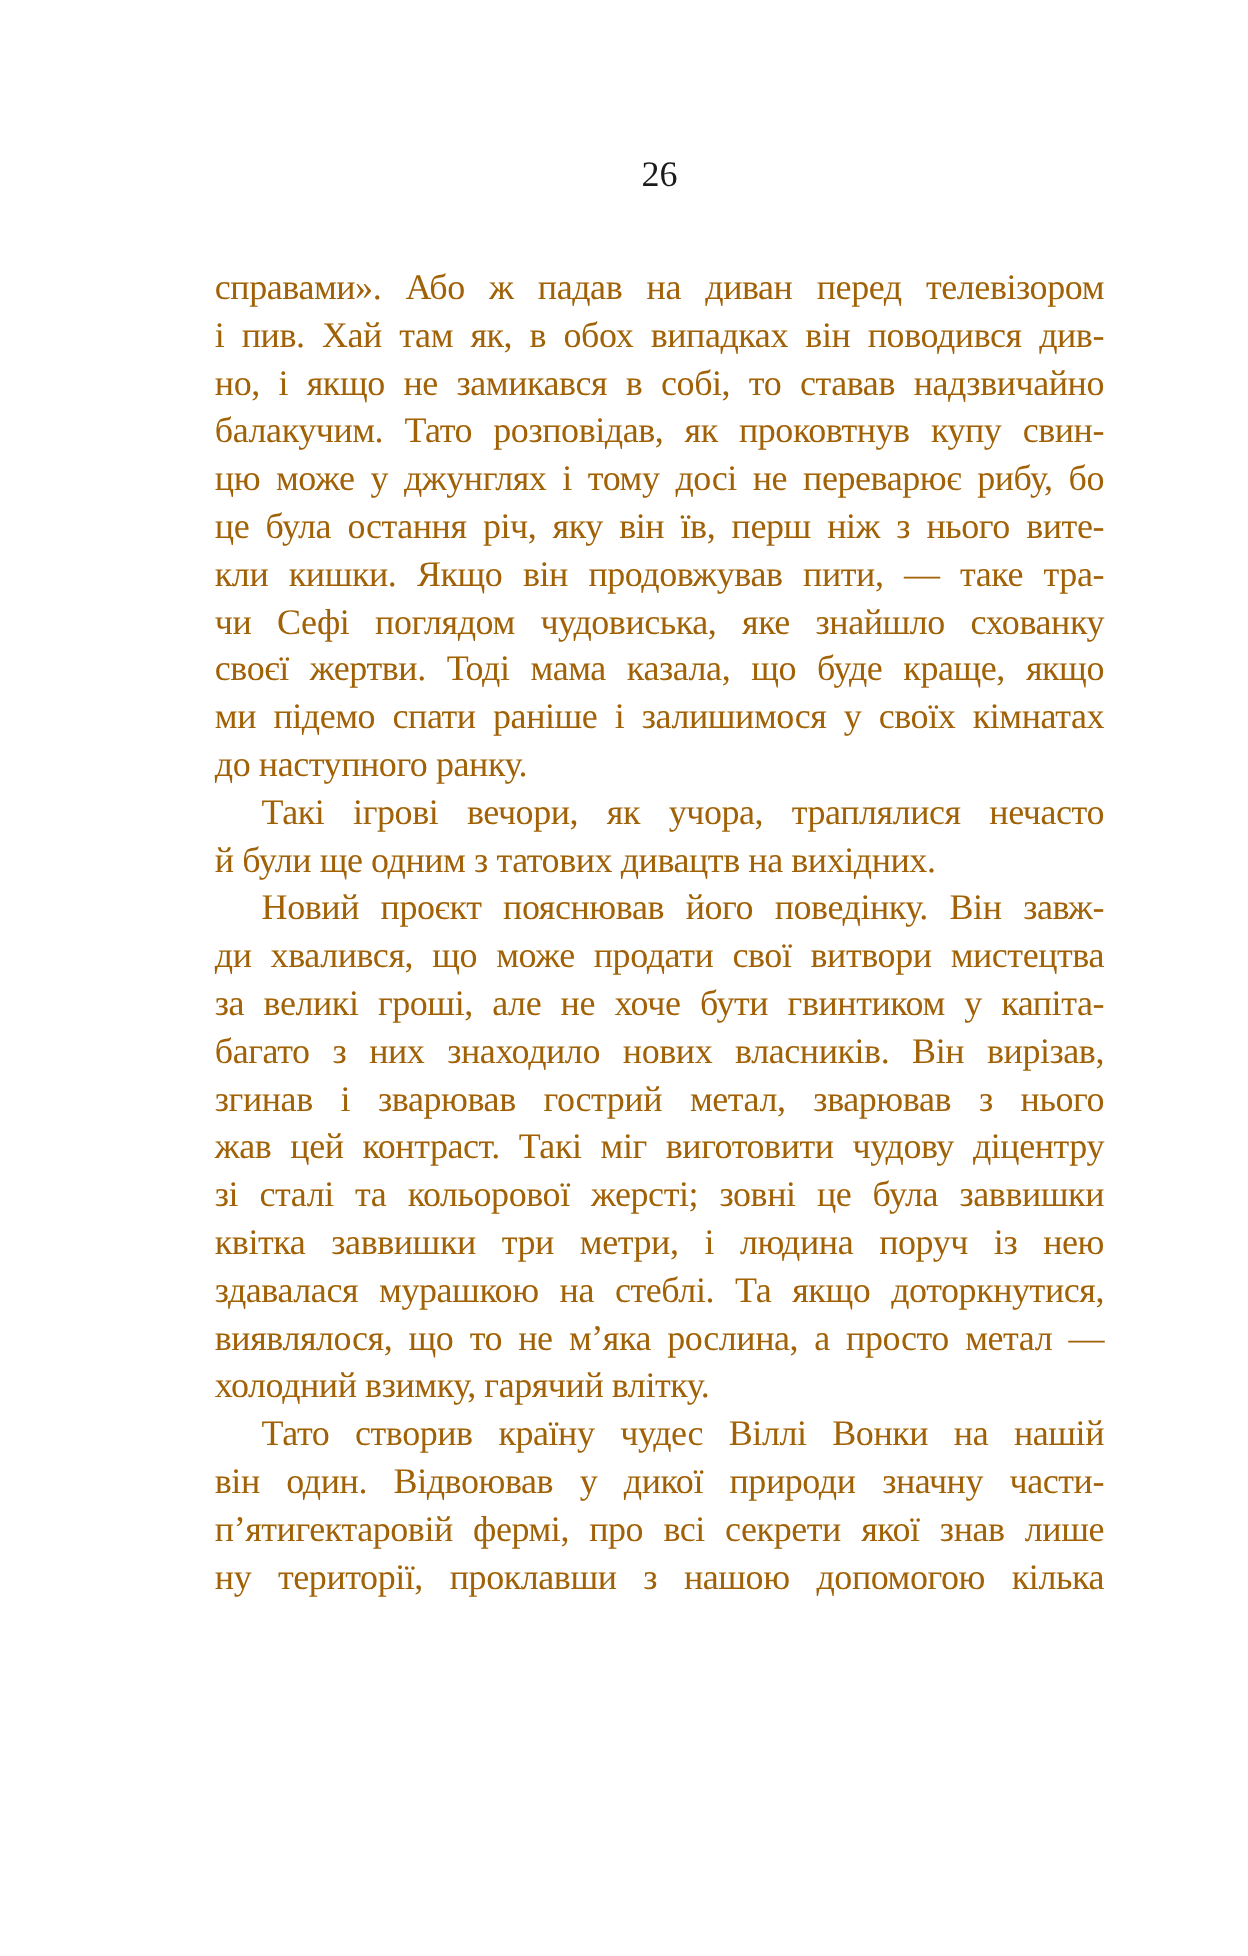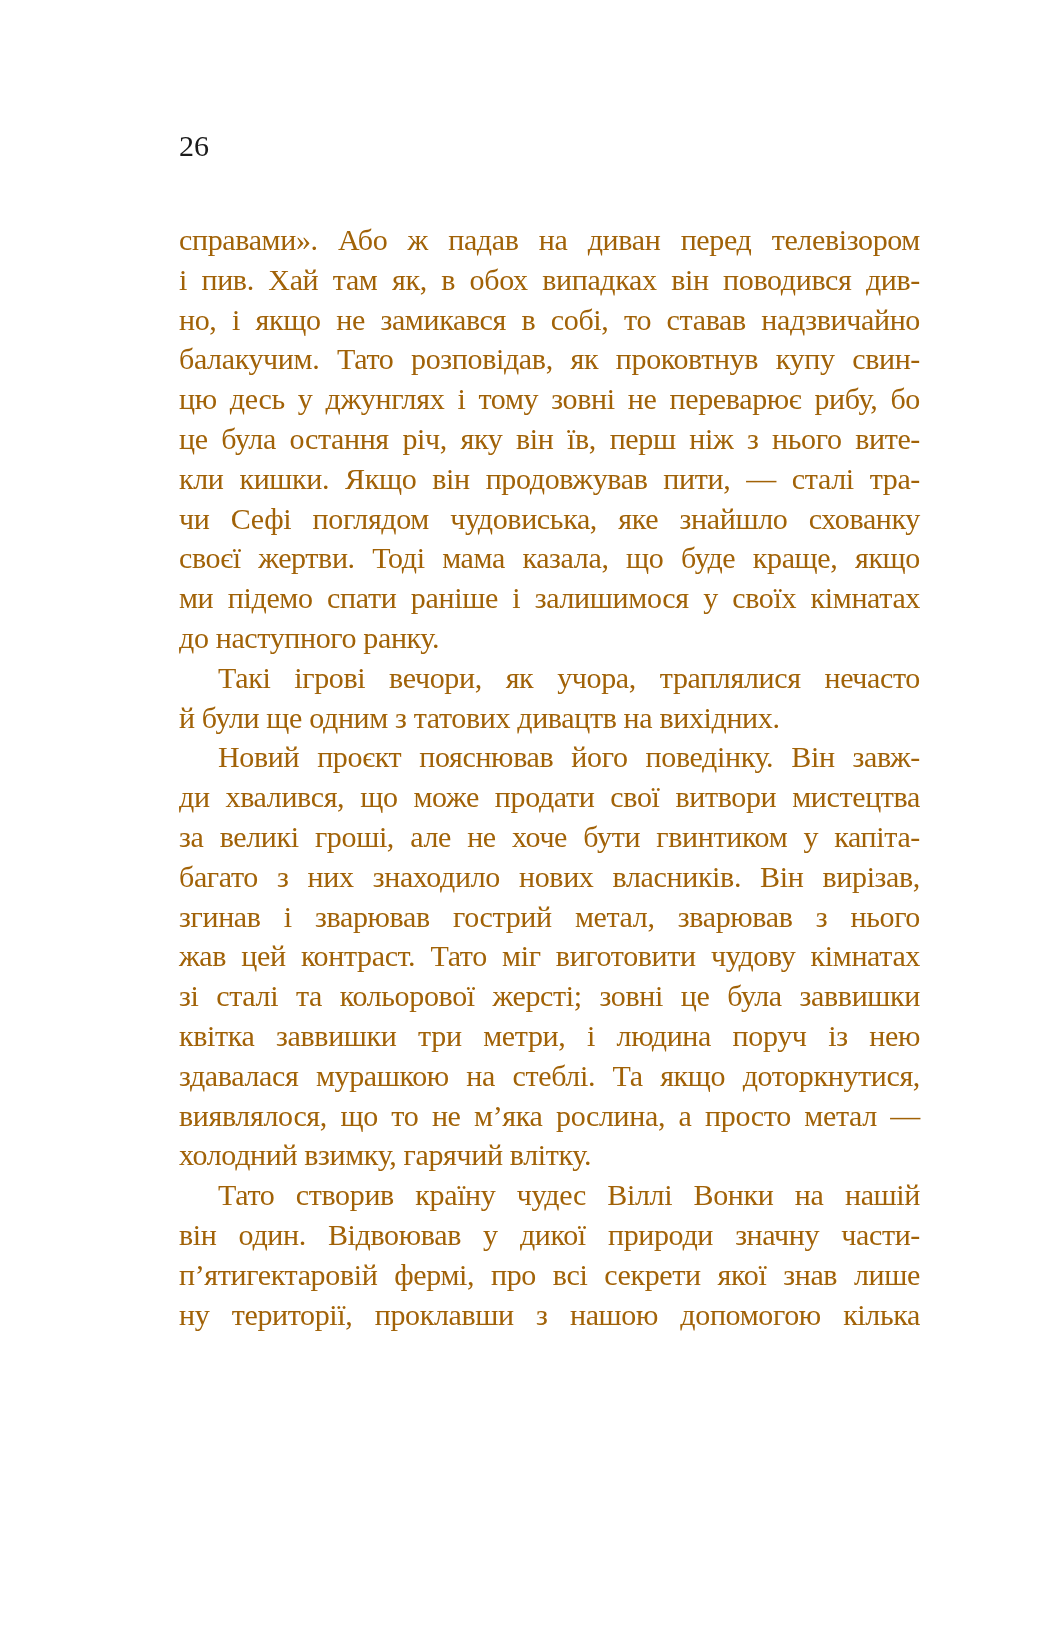--- a/index.html
+++ b/index.html
@@ -14,20 +14,21 @@
     background: #ffffff;
     overflow: hidden;
     font-family: "Liberation Serif", "DejaVu Serif", serif;
     color: #1b1b1b;
   }
   .page-number {
     position: absolute;
     left: 179px;
     width: 741px;
     top: 128px;
+    text-align: center;
     font-size: 30px;
     line-height: 36px;
     color: #1b1b1b;
   }
   .text-block {
     position: absolute;
     left: 179px;
     top: 220px;
     width: 741px;
     font-size: 30px;
@@ -56,39 +57,39 @@
 <body>
 
 <div class="page">
   <div class="page-number">26</div>
   <div class="text-block" id="text-block">
       <div class="para">
         <div class="line">справами». Або ж падав на диван перед телевізором</div>
         <div class="line">і пив. Хай там як, в обох випадках він поводився див-</div>
         <div class="line">но, і якщо не замикався в собі, то ставав надзвичайно</div>
         <div class="line">балакучим. Тато розповідав, як проковтнув купу свин-</div>
-        <div class="line">цю десь у джунглях і тому зовні не переварює рибу, бо</div>
+        <div class="line">цю може у джунглях і тому досі не переварює рибу, бо</div>
         <div class="line">це була остання річ, яку він їв, перш ніж з нього вите-</div>
-        <div class="line">кли кишки. Якщо він продовжував пити, — сталі тра-</div>
+        <div class="line">кли кишки. Якщо він продовжував пити, — таке тра-</div>
         <div class="line">чи Сефі поглядом чудовиська, яке знайшло схованку</div>
         <div class="line">своєї жертви. Тоді мама казала, що буде краще, якщо</div>
         <div class="line">ми підемо спати раніше і залишимося у своїх кімнатах</div>
         <div class="line para-end">до наступного ранку.</div>
       </div>
       <div class="para">
         <div class="line first-indent">Такі ігрові вечори, як учора, траплялися нечасто</div>
         <div class="line para-end">й були ще одним з татових дивацтв на вихідних.</div>
       </div>
       <div class="para">
         <div class="line first-indent">Новий проєкт пояснював його поведінку. Він завж-</div>
         <div class="line">ди хвалився, що може продати свої витвори мистецтва</div>
         <div class="line">за великі гроші, але не хоче бути гвинтиком у капіта-</div>
         <div class="line">багато з них знаходило нових власників. Він вирізав,</div>
         <div class="line">згинав і зварював гострий метал, зварював з нього</div>
-        <div class="line">жав цей контраст. Тато міг виготовити чудову кімнатах</div>
+        <div class="line">жав цей контраст. Такі міг виготовити чудову діцентру</div>
         <div class="line">зі сталі та кольорової жерсті; зовні це була заввишки</div>
         <div class="line">квітка заввишки три метри, і людина поруч із нею</div>
         <div class="line">здавалася мурашкою на стеблі. Та якщо доторкнутися,</div>
         <div class="line">виявлялося, що то не м’яка рослина, а просто метал —</div>
         <div class="line para-end">холодний взимку, гарячий влітку.</div>
       </div>
       <div class="para">
         <div class="line first-indent">Тато створив країну чудес Віллі Вонки на нашій</div>
         <div class="line">він один. Відвоював у дикої природи значну части-</div>
         <div class="line">п’ятигектаровій фермі, про всі секрети якої знав лише</div>

